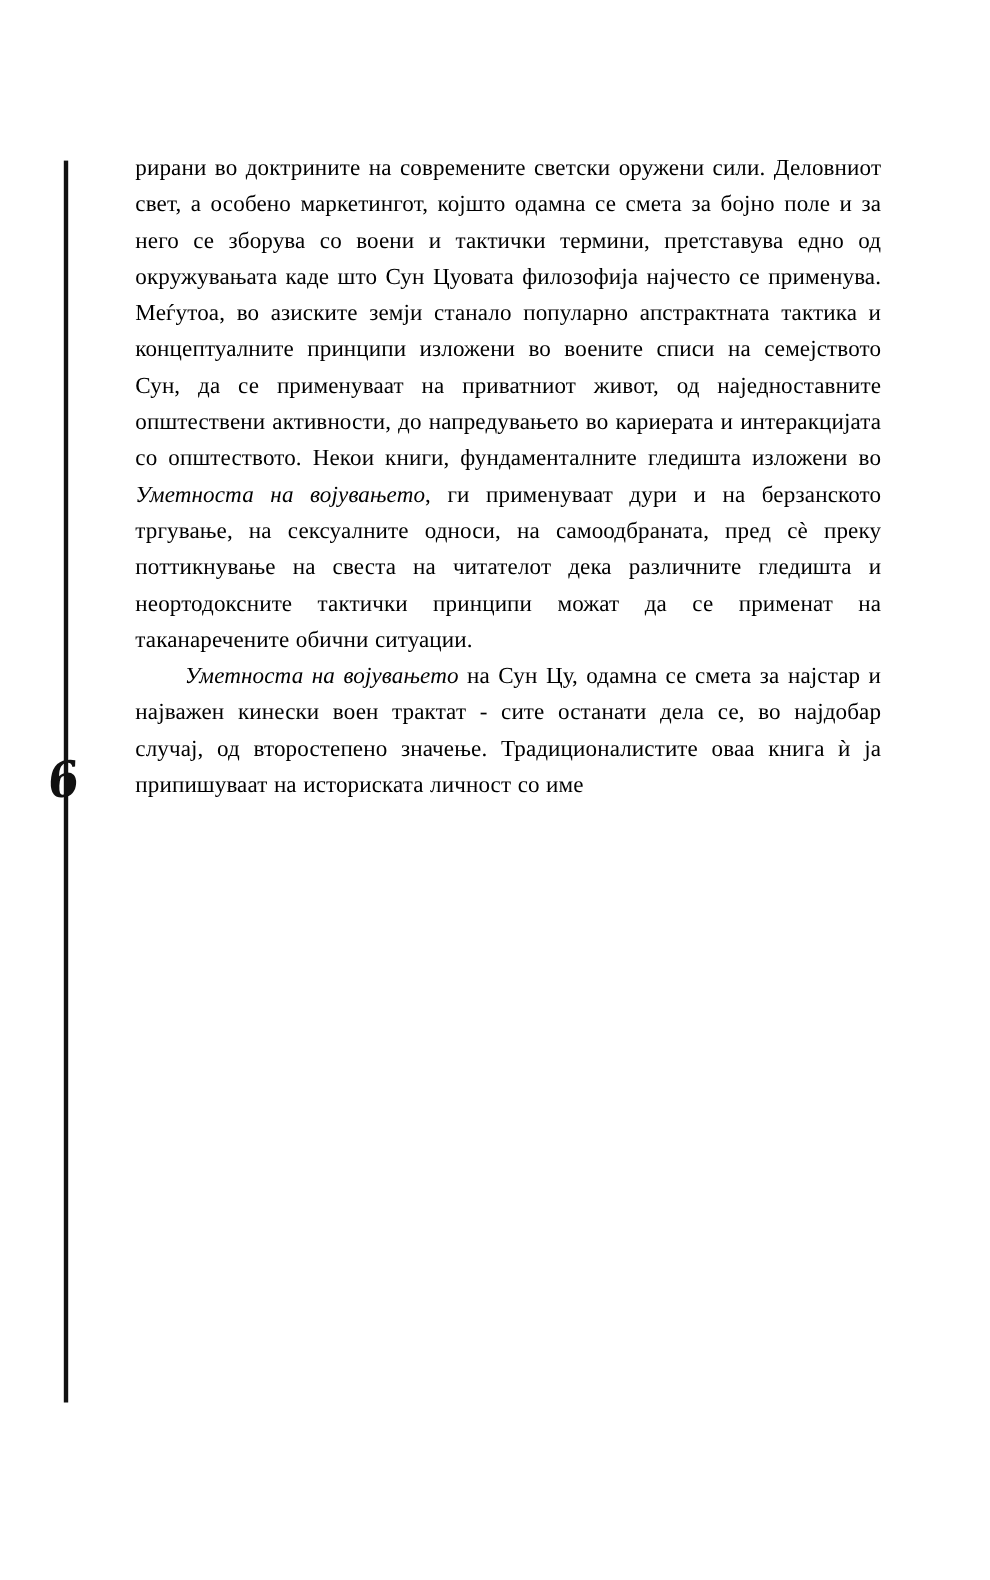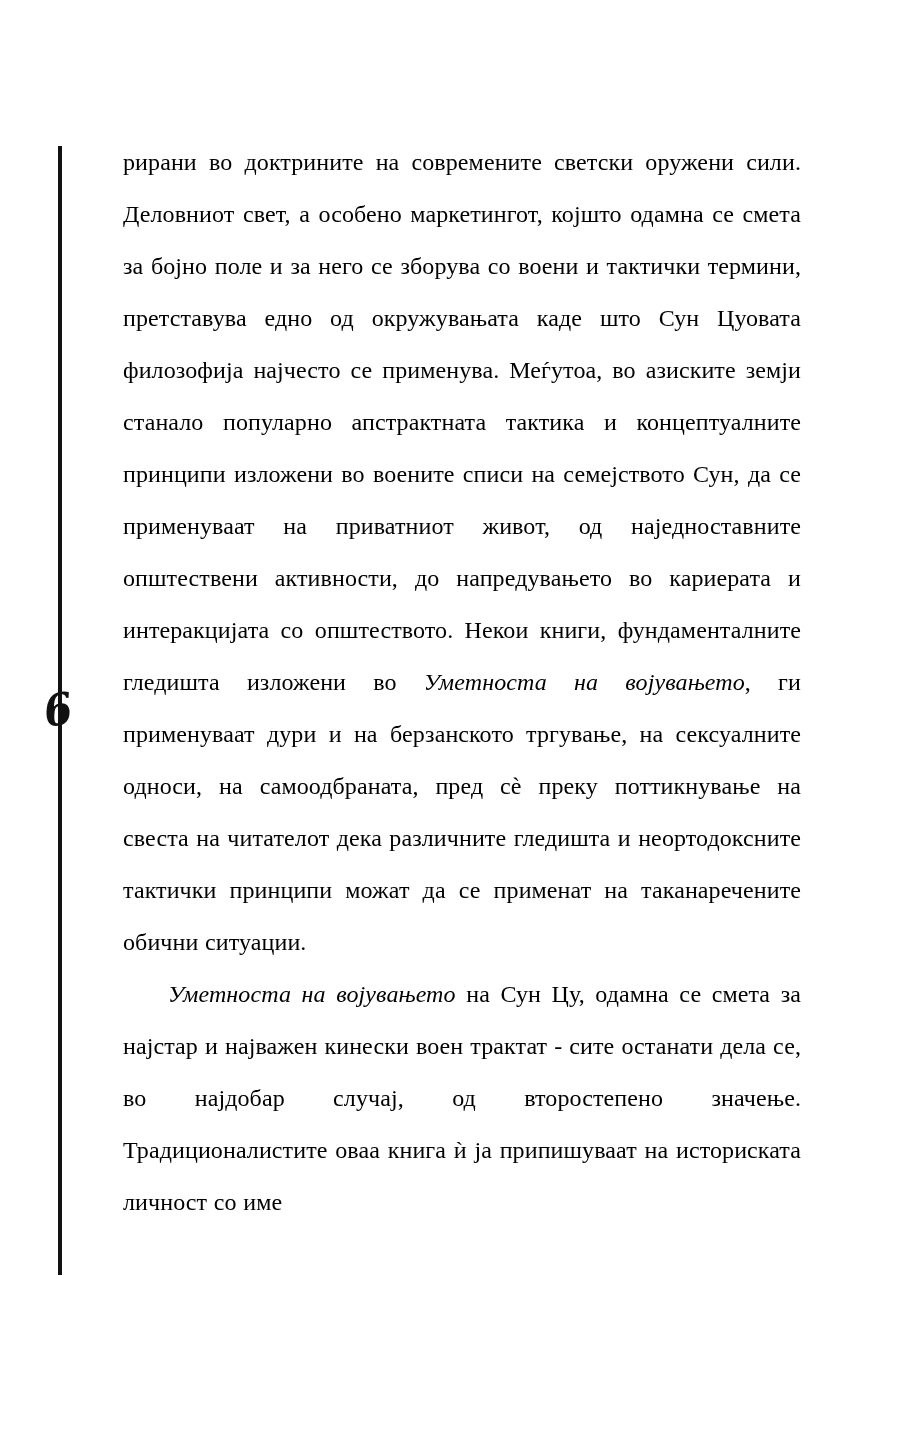--- a/index.html
+++ b/index.html
@@ -46,22 +46,22 @@
 
   
   .textblock {
     position: absolute;
     left: 123px;
     top: 136px;
     width: 678px;
   }
   .para {
     margin: 0;
-    font-size: 24px;
-    line-height: 52px;
+    font-size: 21px;
+    line-height: 33px;
     text-align: justify;
     text-align-last: left;
     letter-spacing: 0.1px;
     word-spacing: 0.5px;
     hyphens: none;
   }
   .para.indent {
     text-indent: 45px;
   }
   .para em {

